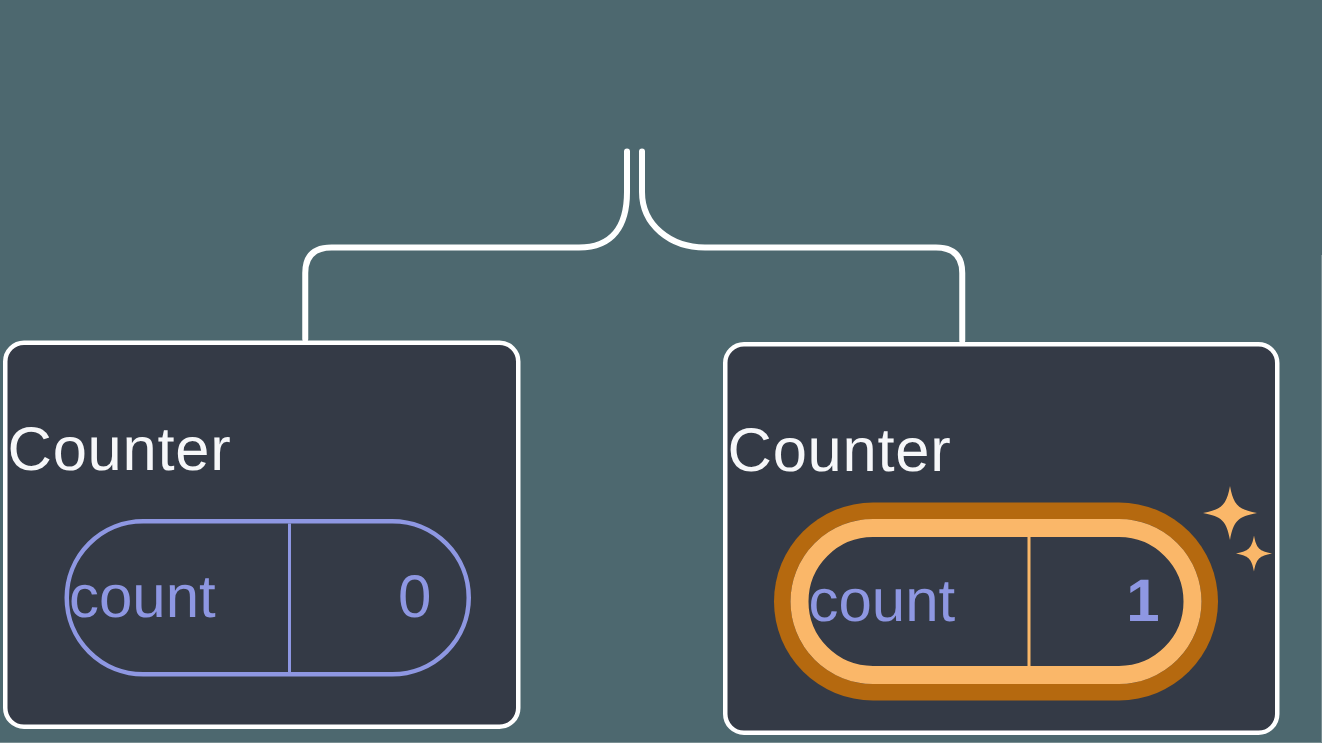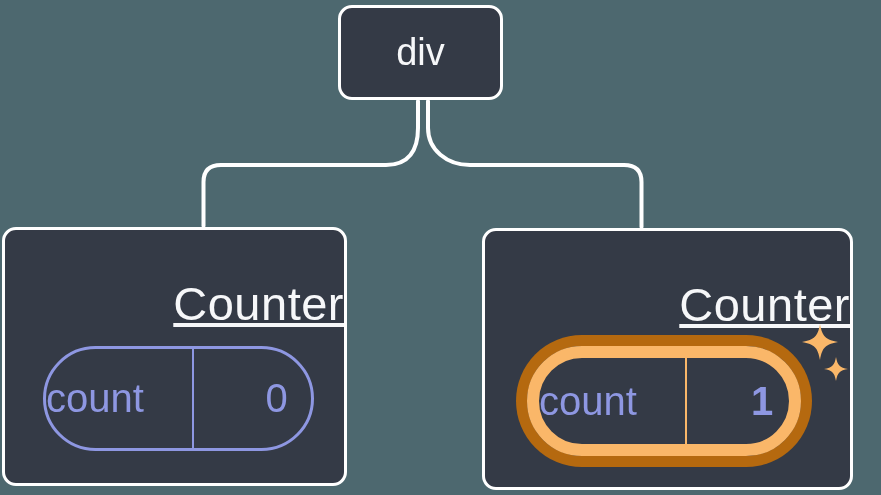--- a/index.html
+++ b/index.html
@@ -37,25 +37,24 @@
     align-items: center;
     justify-content: center;
     font-size: 38px;
   }
   .card-left  { left: 2px;   top: 227px; width: 345px; height: 259px; }
   .card-right { left: 482px; top: 228px; width: 371px; height: 262px; }
   .card-title {
     position: absolute;
     top: 46px; left: 0;
     width: 100%;
-    text-align: right;
-    font-size: 47px;
+    text-align: left;
+    font-size: 41px;
     font-weight: 500;
     letter-spacing: 0.5px;
-    text-decoration: underline;
   }
   .pill {
     position: absolute;
     display: flex;
     box-sizing: content-box;
     align-items: stretch;
     font-size: 40px;
     gap: 48px;
   }
   .pill-plain {
@@ -94,23 +93,20 @@
 </head>
 <body>
 
 <div class="stage">
 
   <svg class="connectors" viewBox="0 0 881 495" aria-hidden="true">
     <path d="M418,101 L418,128 C418,150 409,165 386,165 L221,165 Q203.5,165 203.5,182 L203.5,226"></path>
     <path d="M428,101 L428,128 C428,150 447,165 470,165 L624,165 Q641.5,165 641.5,182 L641.5,227"></path>
   </svg>
 
-  <div class="node root-node">
-    <span>div</span>
-  </div>
 
   <div class="node card-left">
     <div class="card-title">Counter</div>
     <div class="pill pill-plain">
       <span class="pill-cell cell-key">count</span>
       <span class="pill-divider"></span>
       <span class="pill-cell cell-value">0</span>
     </div>
   </div>
 

